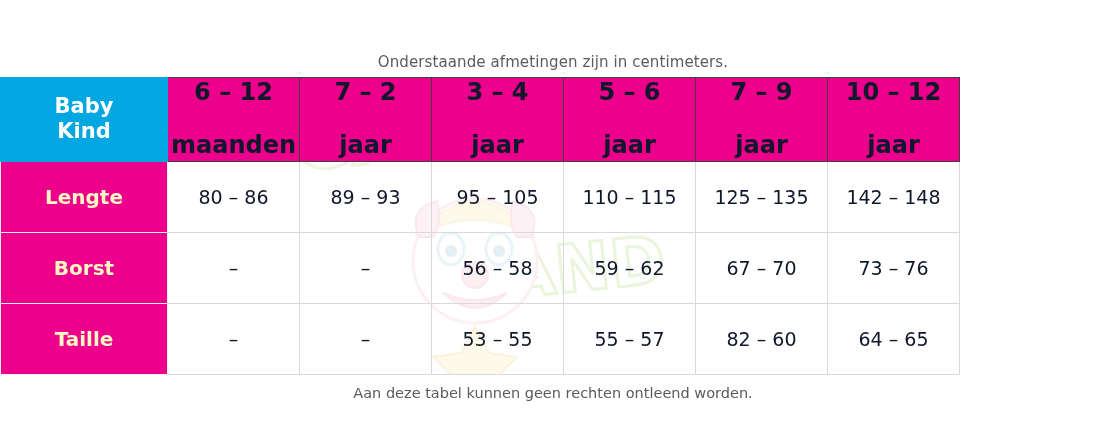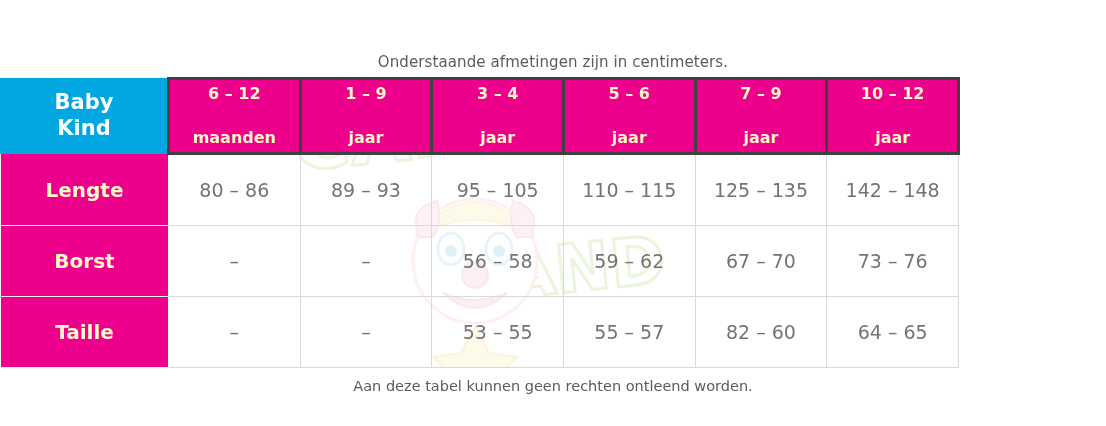--- a/index.html
+++ b/index.html
@@ -69,43 +69,43 @@
     color: #ffffff;
     font-size: 21px;
     font-weight: bold;
     line-height: 1.22;
     height: 72px;
     width: 166px;
     border: 1px solid #00a7e1;
   }
   .col-head {
     background: #ec008c;
-    color: #fef9c3;
-    font-size: 16px;
+    color: #0f172a;
+    font-size: 24px;
     font-weight: bold;
     line-height: 1.22;
     height: 72px;
-    border: 3px solid #404040;
+    border: 1px solid #404040;
   }
   .col-head .line2 {
     display: block;
     font-weight: bold;
     margin-top: 24px;
   }
   .row-head {
     background: #ec008c;
     color: #fef9c3;
     font-size: 20px;
     height: 70px;
     width: 166px;
     border: 1px solid #f2f2f2;
   }
   td.value {
     font-size: 19px;
-    color: #737373;
+    color: #0f172a;
     height: 70px;
     background: transparent;
   }
   tbody tr:nth-child(odd) td.value {
     background: rgba(255,255,255,0.55);
   }
   tbody tr:nth-child(even) td.value {
     background: rgba(255,255,255,0.55);
   }
   .bottom-note {
@@ -152,21 +152,21 @@
         <tr>
           <th class="corner-head">
             <span>Baby</span><br>
             <span>Kind</span>
           </th>
           <th class="col-head">
             <span>6 – 12</span>
             <span class="line2">maanden</span>
           </th>
           <th class="col-head">
-            <span>1 – 9</span>
+            <span>7 – 2</span>
             <span class="line2">jaar</span>
           </th>
           <th class="col-head">
             <span>3 – 4</span>
             <span class="line2">jaar</span>
           </th>
           <th class="col-head">
             <span>5 – 6</span>
             <span class="line2">jaar</span>
           </th>

